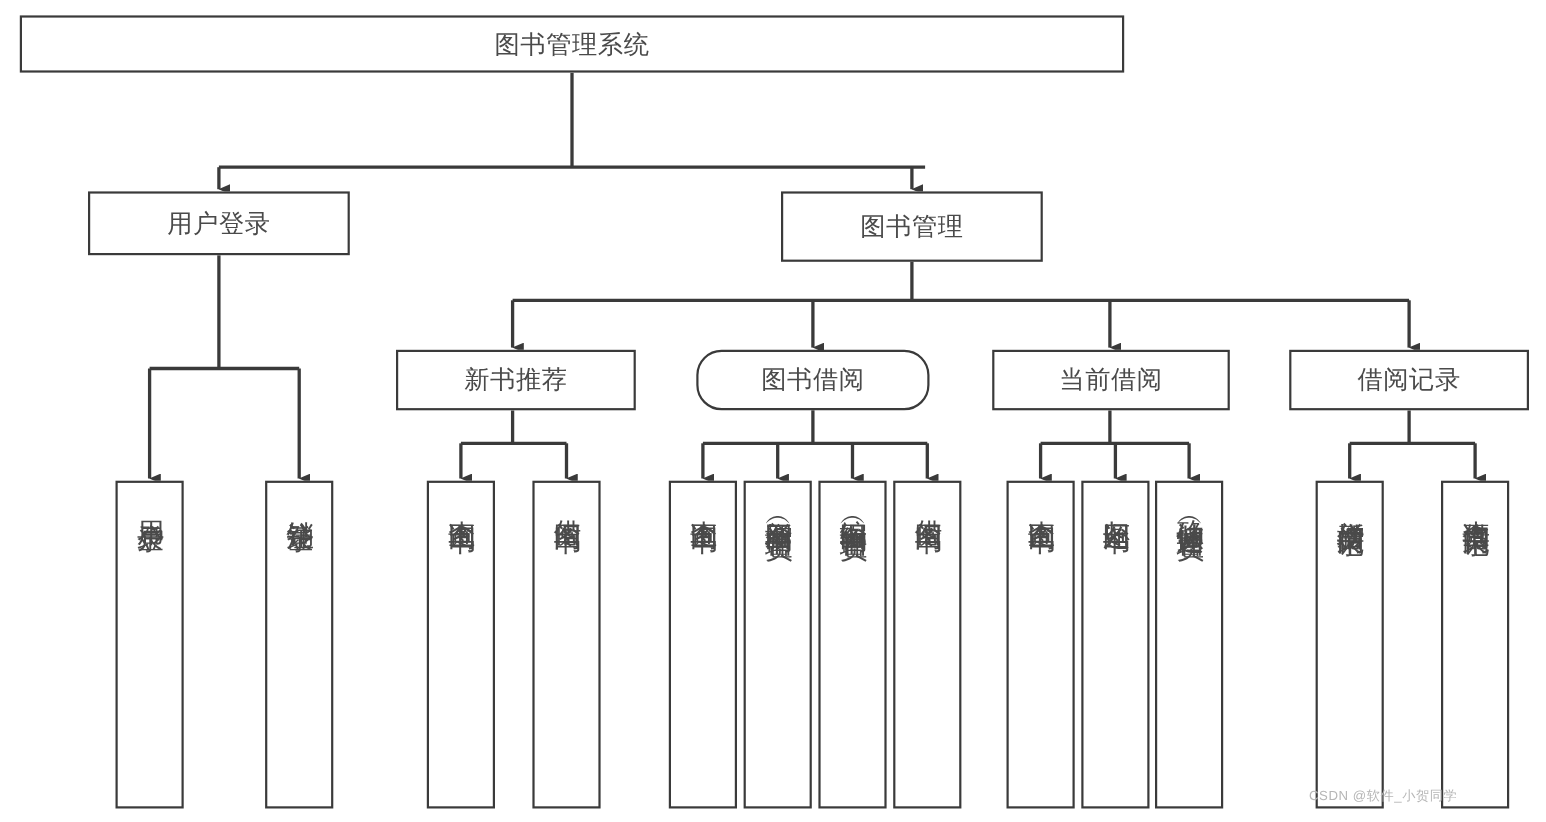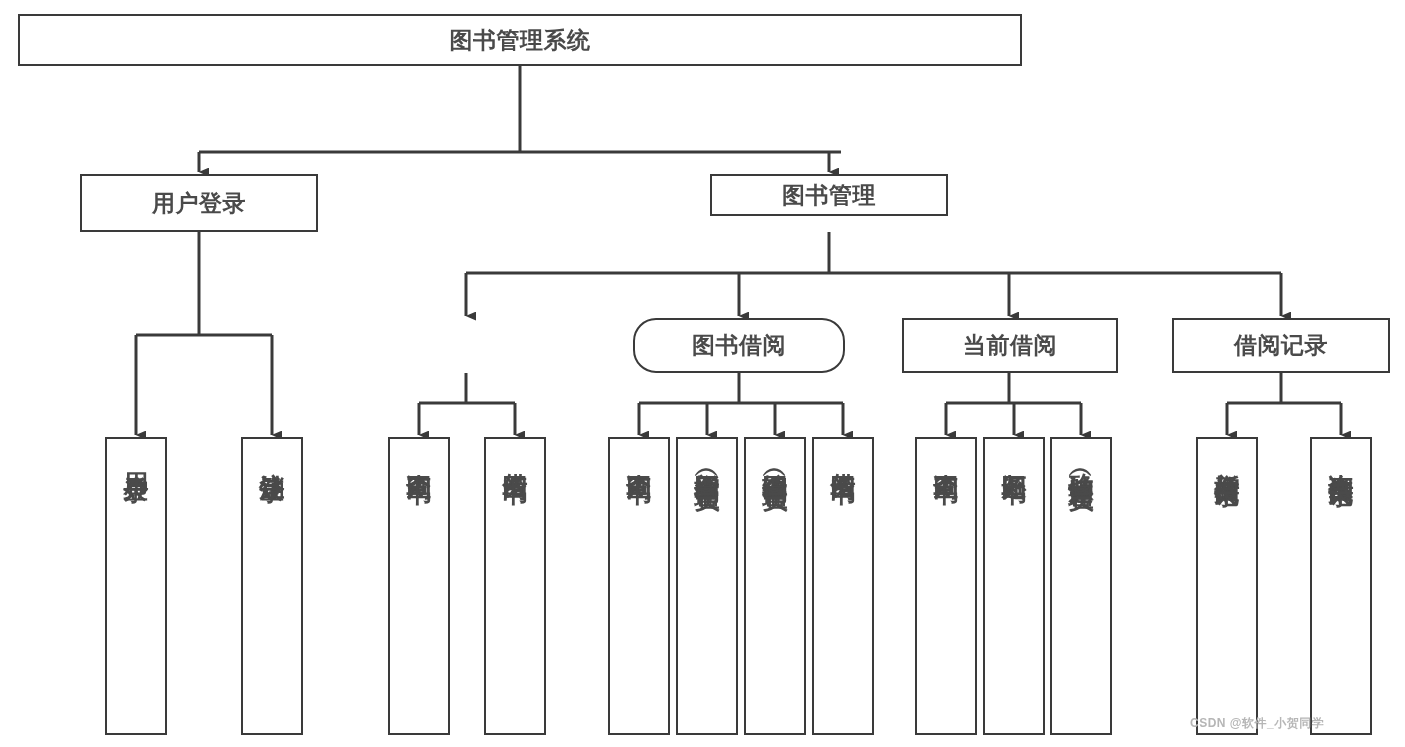--- a/index.html
+++ b/index.html
@@ -13,21 +13,20 @@
     font-family: "Liberation Sans", "DejaVu Sans", sans-serif;
     position: relative;
     overflow: hidden;
   }
   #diagram-root {
     position: absolute;
     left: 0;
     top: 0;
     width: 1405px;
     height: 747px;
-    font-weight: bold;
   }
   #connector-layer {
     position: absolute;
     left: 0;
     top: 0;
     width: 1405px;
     height: 747px;
     pointer-events: none;
   }
   .node {
@@ -126,24 +125,27 @@
     </g>
   </svg>
 
   <div class="node horizontal" style="left: 18px; top: 14px; width: 1004px; height: 52px;">
     <span class="node-label">图书管理系统</span>
   </div>
 
   <div class="node horizontal" style="left: 80px; top: 174px; width: 238px; height: 58px;">
     <span class="node-label">用户登录</span>
   </div>
-  <div class="node horizontal" style="left: 710px; top: 174px; width: 238px; height: 42px;">
+  <div class="node horizontal" style="left: 710px; top: 174px; width: 238px; height: 64px;">
     <span class="node-label">图书管理</span>
   </div>
 
+  <div class="node horizontal" style="left: 360px; top: 318px; width: 218px; height: 55px;">
+    <span class="node-label">新书推荐</span>
+  </div>
   <div class="node horizontal" style="left: 633px; top: 318px; width: 212px; height: 55px; border-radius: 23px;">
     <span class="node-label">图书借阅</span>
   </div>
   <div class="node horizontal" style="left: 1172px; top: 318px; width: 218px; height: 55px;">
     <span class="node-label">借阅记录</span>
   </div>
   <div class="node horizontal" style="left: 902px; top: 318px; width: 216px; height: 55px;">
     <span class="node-label">当前借阅</span>
   </div>
 

